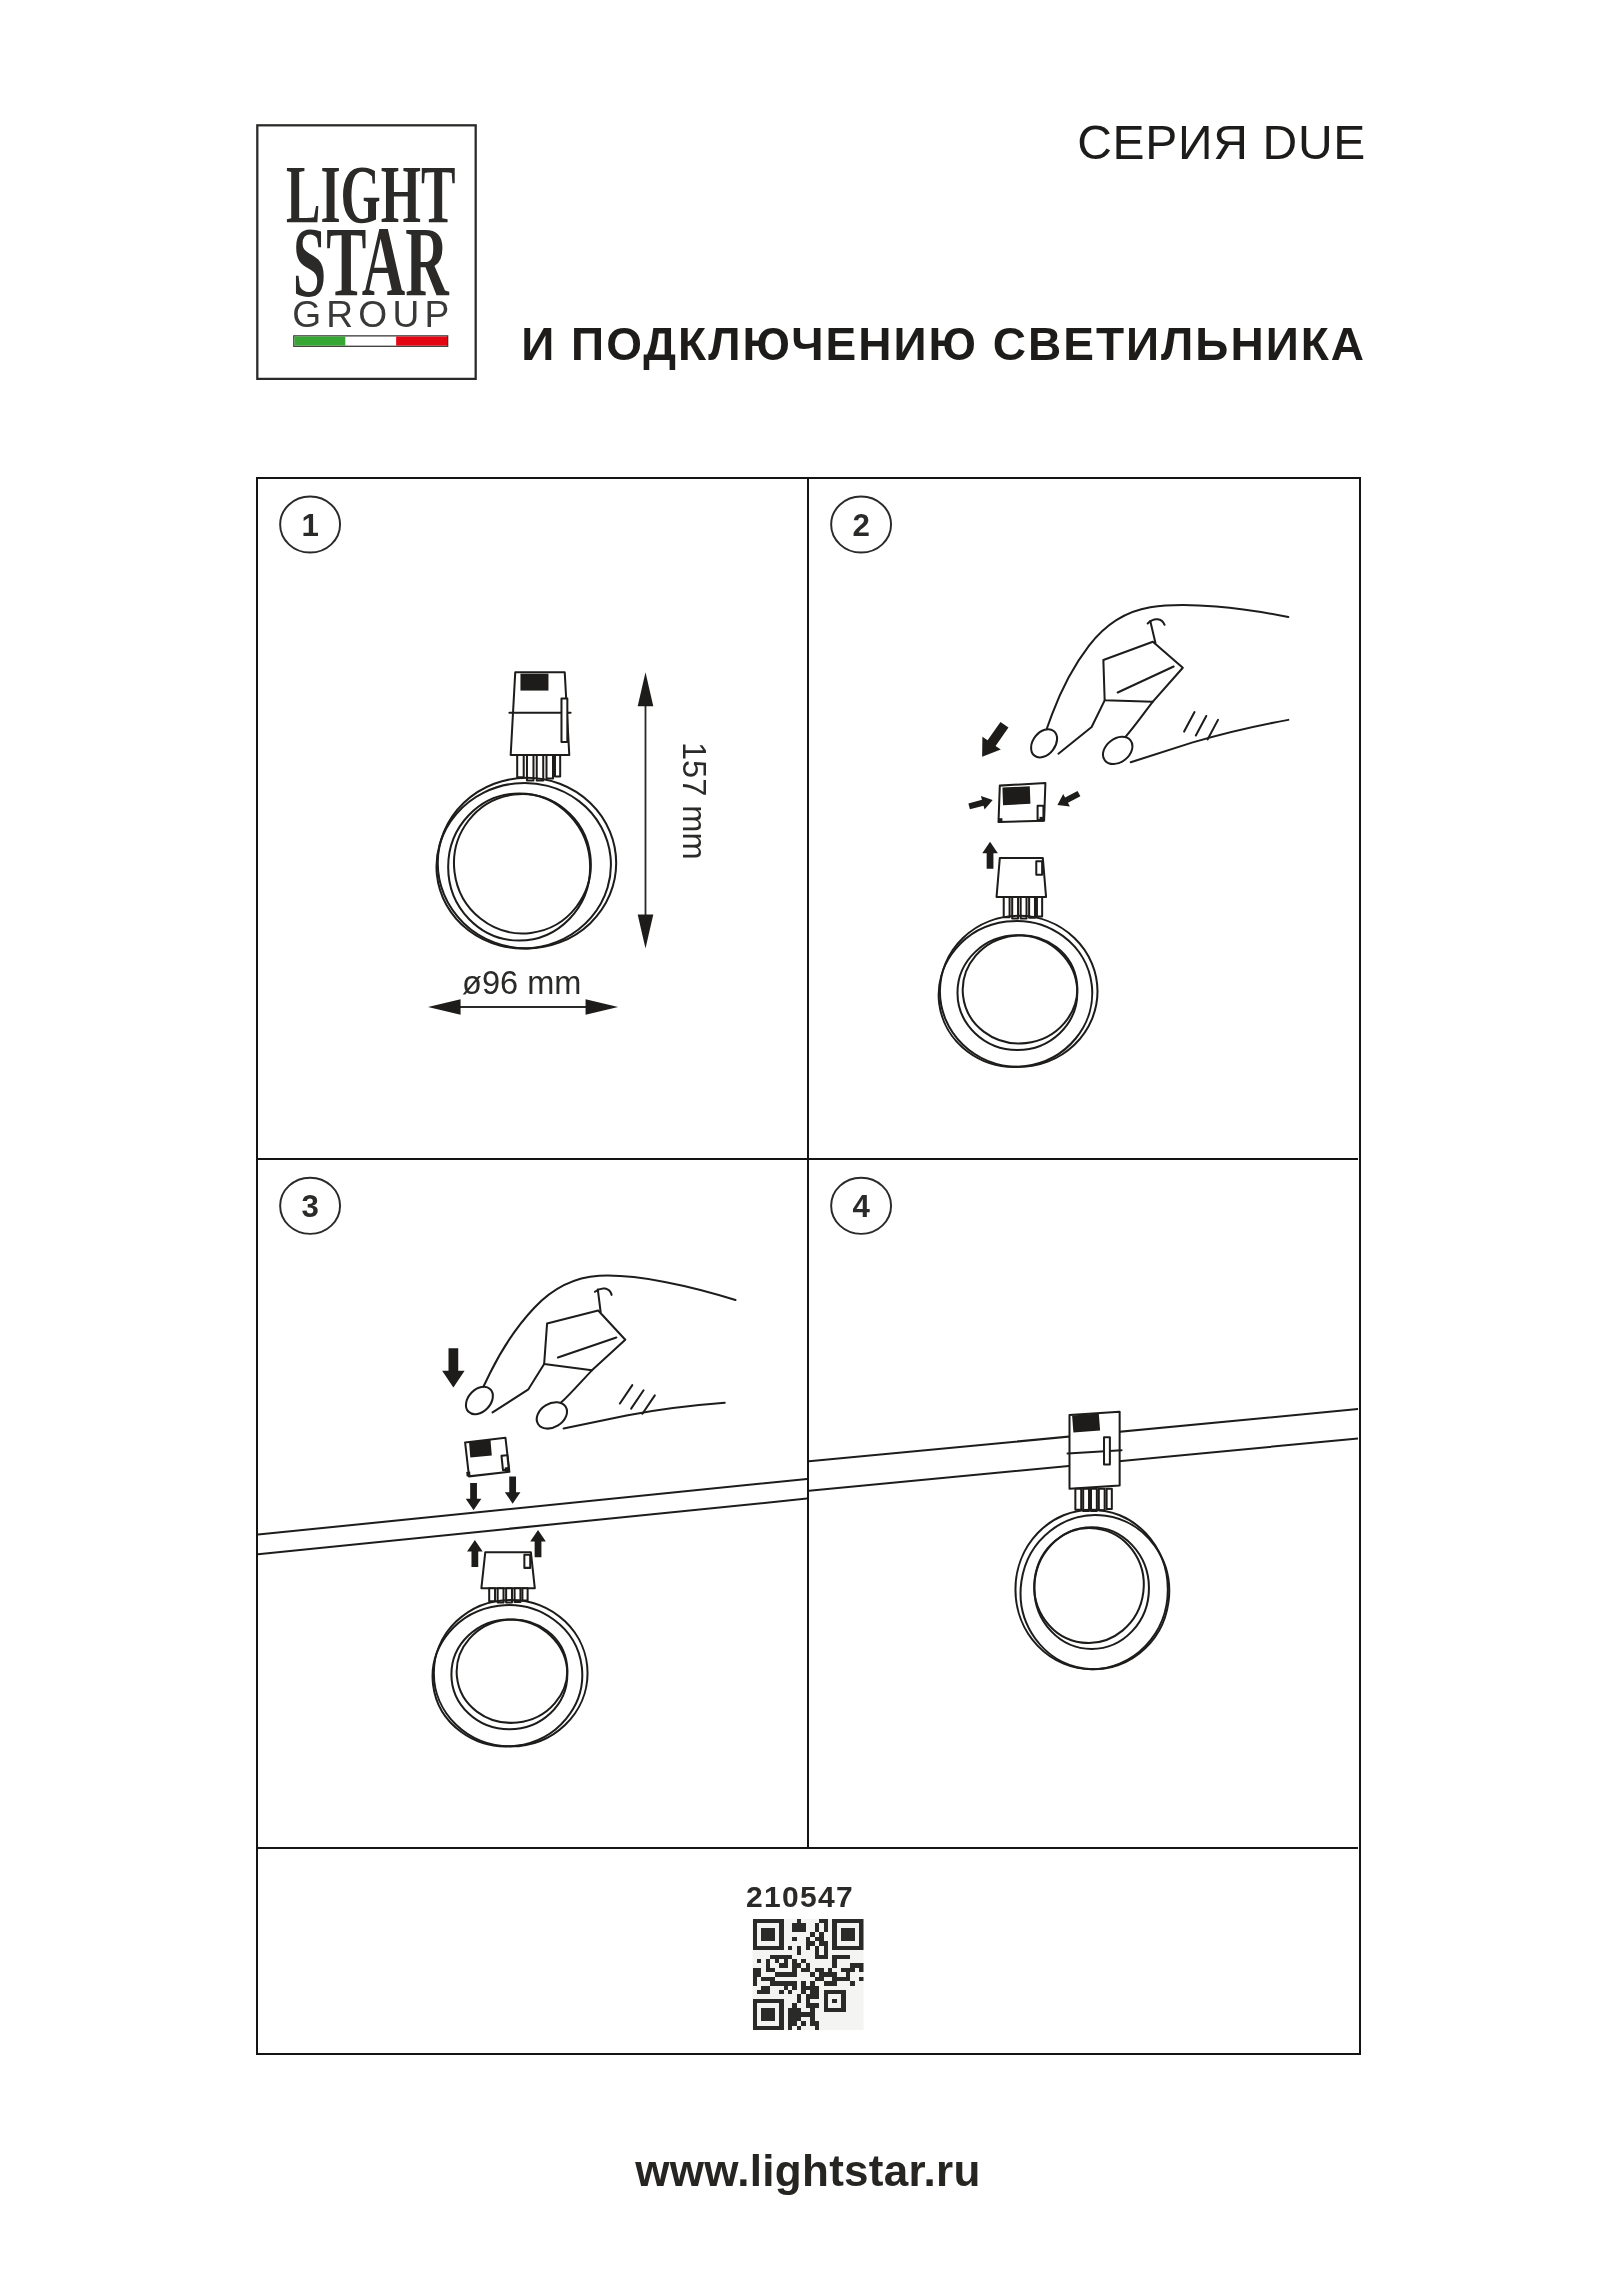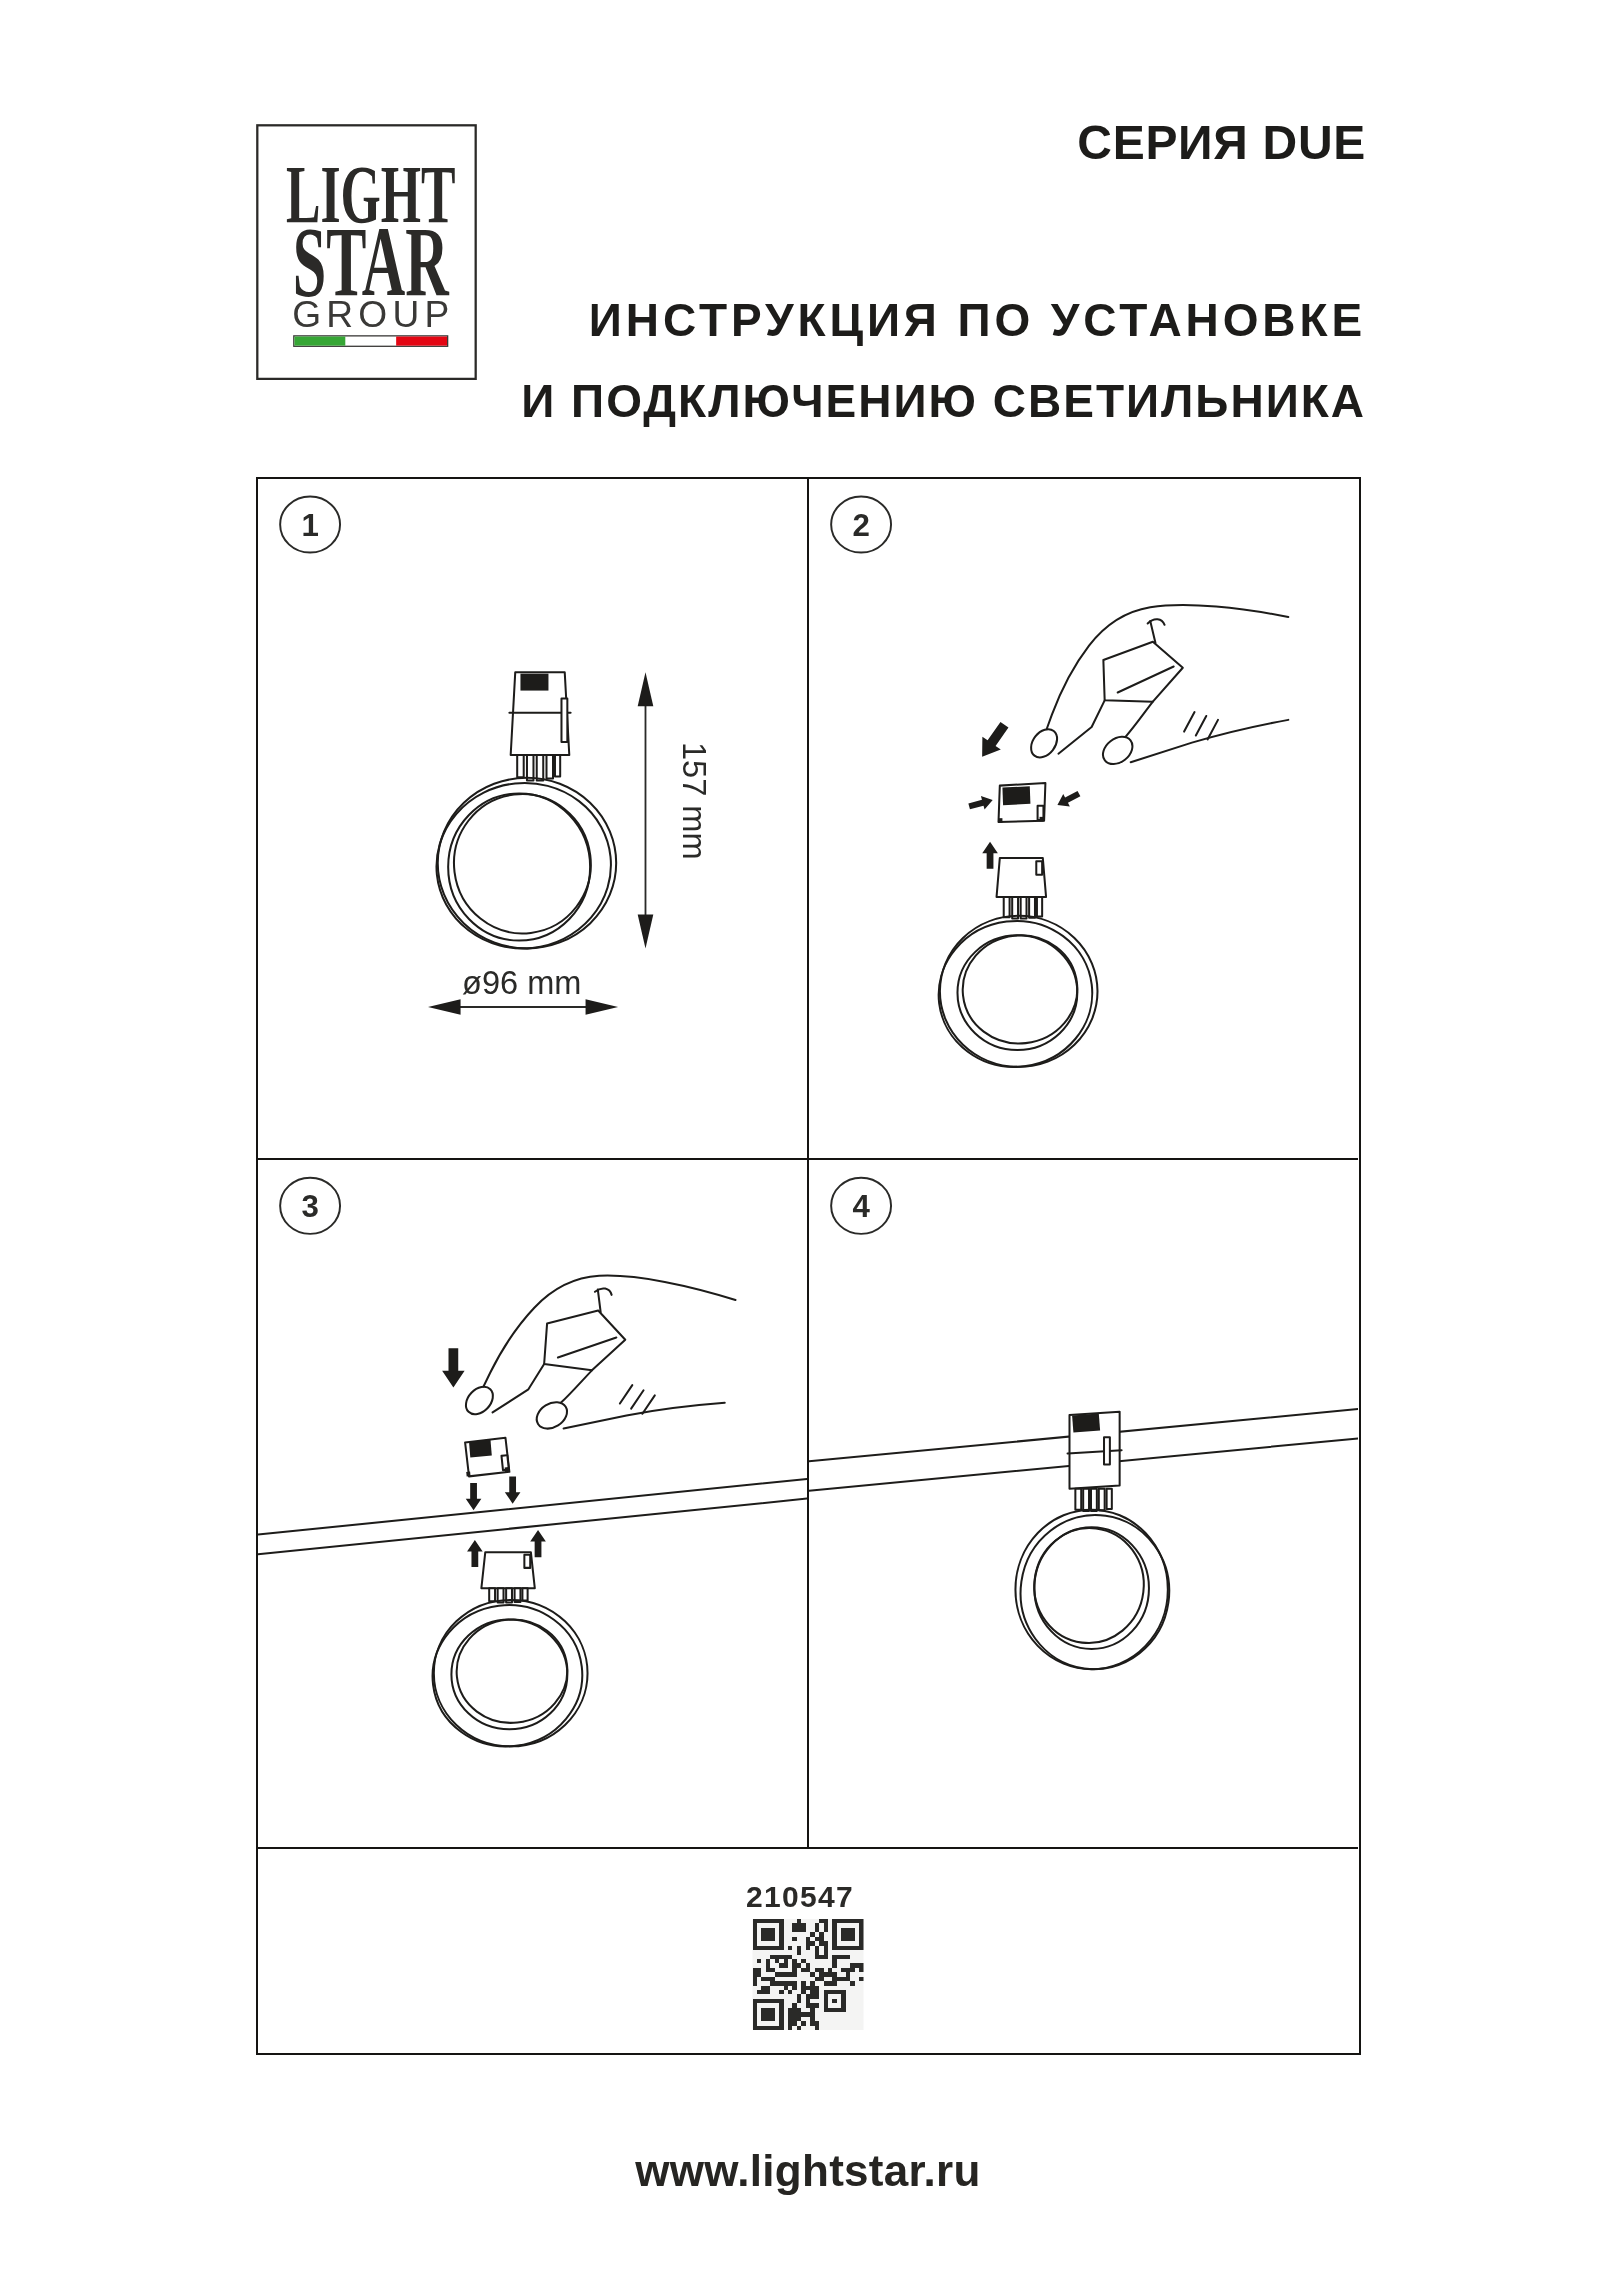--- a/index.html
+++ b/index.html
@@ -13,21 +13,21 @@
     font-family:"Liberation Sans",sans-serif;color:var(--ink);
   }
   .abs{position:absolute;}
 
   
   #logo-box{left:256px;top:124px;width:221px;height:301px;}
 
   
   #title-block{
     right:250px;top:111px;text-align:right;
-    font-weight:bold;font-size:48px;line-height:63px;letter-spacing:0.7px;
+    font-weight:normal;font-size:48px;line-height:63px;letter-spacing:0.7px;
     color:var(--ink);white-space:nowrap;
   }
   #instruction-block{
     right:250px;top:292px;text-align:right;
     font-weight:bold;font-size:46px;line-height:57px;
     color:var(--ink);white-space:nowrap;
   }
   #instruction-block .l1{letter-spacing:3.9px;}
   #instruction-block .l2{letter-spacing:2px;margin-top:24px;}
 
@@ -102,21 +102,20 @@
       <rect x="59" y="326" width="78" height="14" fill="#36a635"></rect>
       <rect x="215" y="326" width="78" height="14" fill="#e30613"></rect>
     </g>
   </svg>
 </div>
 
 <div class="abs" id="title-block">
   <div>СЕРИЯ DUE</div>
 </div>
 <div class="abs" id="instruction-block">
-  <div class="l1">ИНСТРУКЦИЯ ПО УСТАНОВКЕ</div>
   <div class="l2">И ПОДКЛЮЧЕНИЮ СВЕТИЛЬНИКА</div>
 </div>
 
 <div class="abs" id="figure">
 
   <div class="panel" id="panel-1">
     <svg viewBox="0 0 843 1043" preserveAspectRatio="none">
       <g>
         <ellipse class="badge" cx="80" cy="70" rx="46" ry="43"></ellipse>
         <text class="badge-num" x="80" y="87">1</text>

